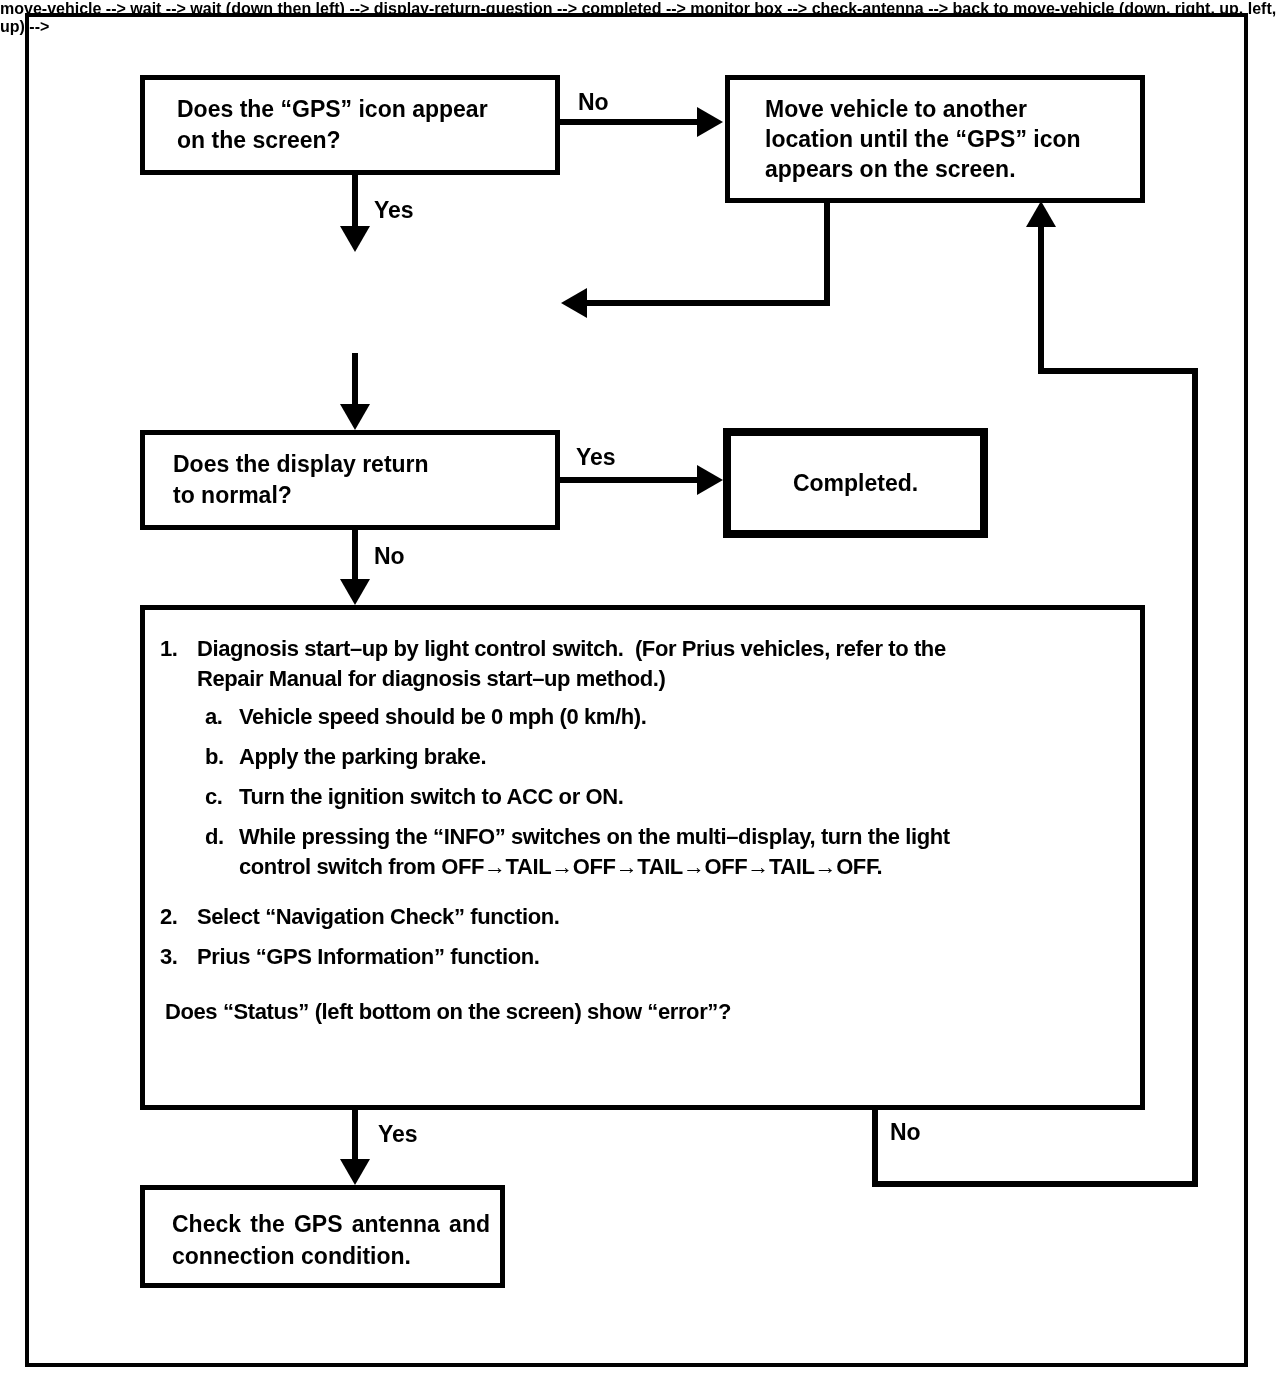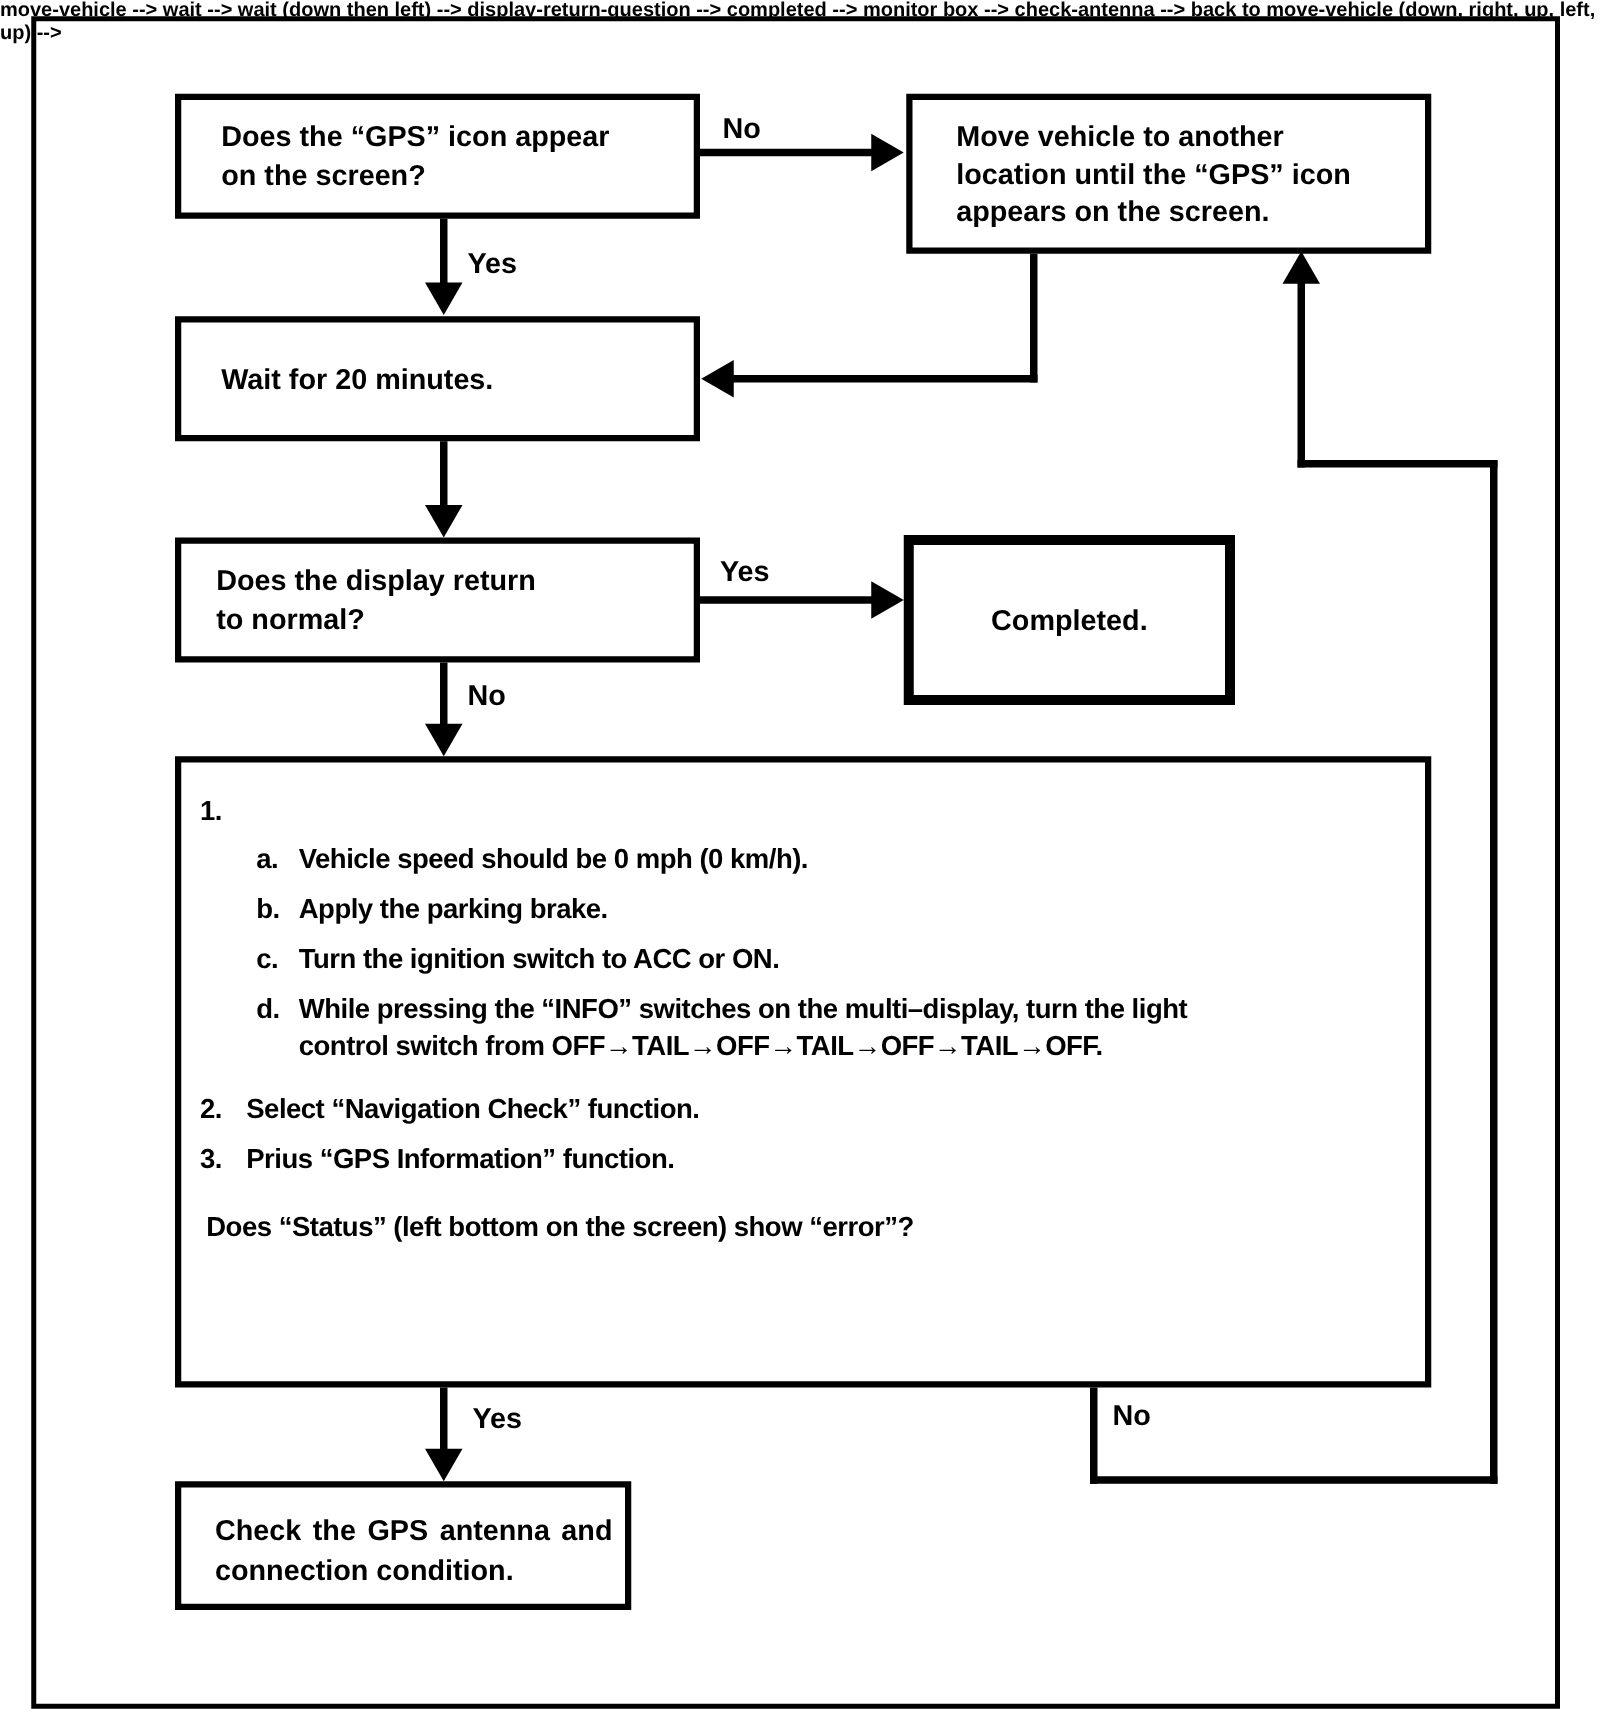--- a/index.html
+++ b/index.html
@@ -87,40 +87,39 @@
 appears on the screen.</div>
   </div>
 
   
   <div class="box vcenter q-box" style="left:140px; top:75px; width:420px; height:100px;">
     <div class="node-text">Does the “GPS” icon appear
 on the screen?</div>
   </div>
 
   
-  <div class="box vcenter wait-box" style="left:140px; top:253px; width:420px; height:100px;">
-    <div class="node-text">Wait for 20 minutes.</div>
-  </div>
 
   
   <div class="box vcenter q-box" style="left:140px; top:430px; width:420px; height:100px;padding-left:28px;">
     <div class="node-text">Does the display return
 to normal?</div>
   </div>
 
   
-  <div class="box thick completed-box" style="left:723px; top:428px; width:265px; height:136px;">
+  <div class="box thick completed-box" style="left:723px; top:428px; width:265px; height:110px;">
     <div class="node-text">Completed.</div>
   </div>
 
   
   <div class="box monitor-box" style="left:140px; top:605px; width:1005px; height:505px;">
 
     <div class="mrow mt24">
       <span class="num">1.</span>
+      <span class="txt">Diagnosis start–up by light control switch.  (For Prius vehicles, refer to the
+Repair Manual for diagnosis start–up method.)</span>
     </div>
 
     <div class="mrow msub mt8">
       <span class="num">a.</span>
       <span class="txt">Vehicle speed should be 0 mph (0 km/h).</span>
     </div>
 
     <div class="mrow msub mt10">
       <span class="num">b.</span>
       <span class="txt">Apply the parking brake.</span>

